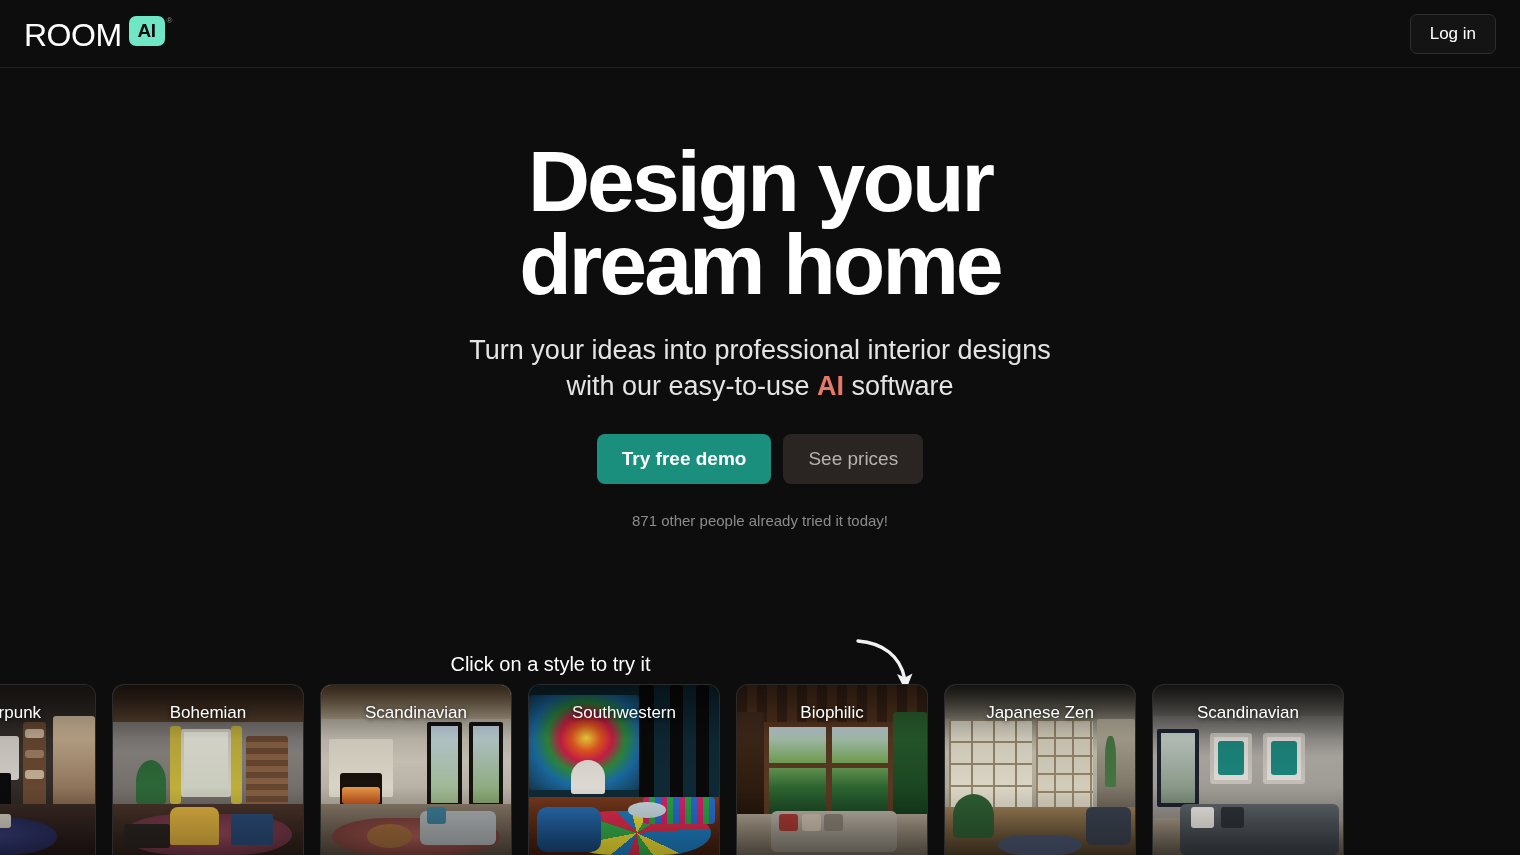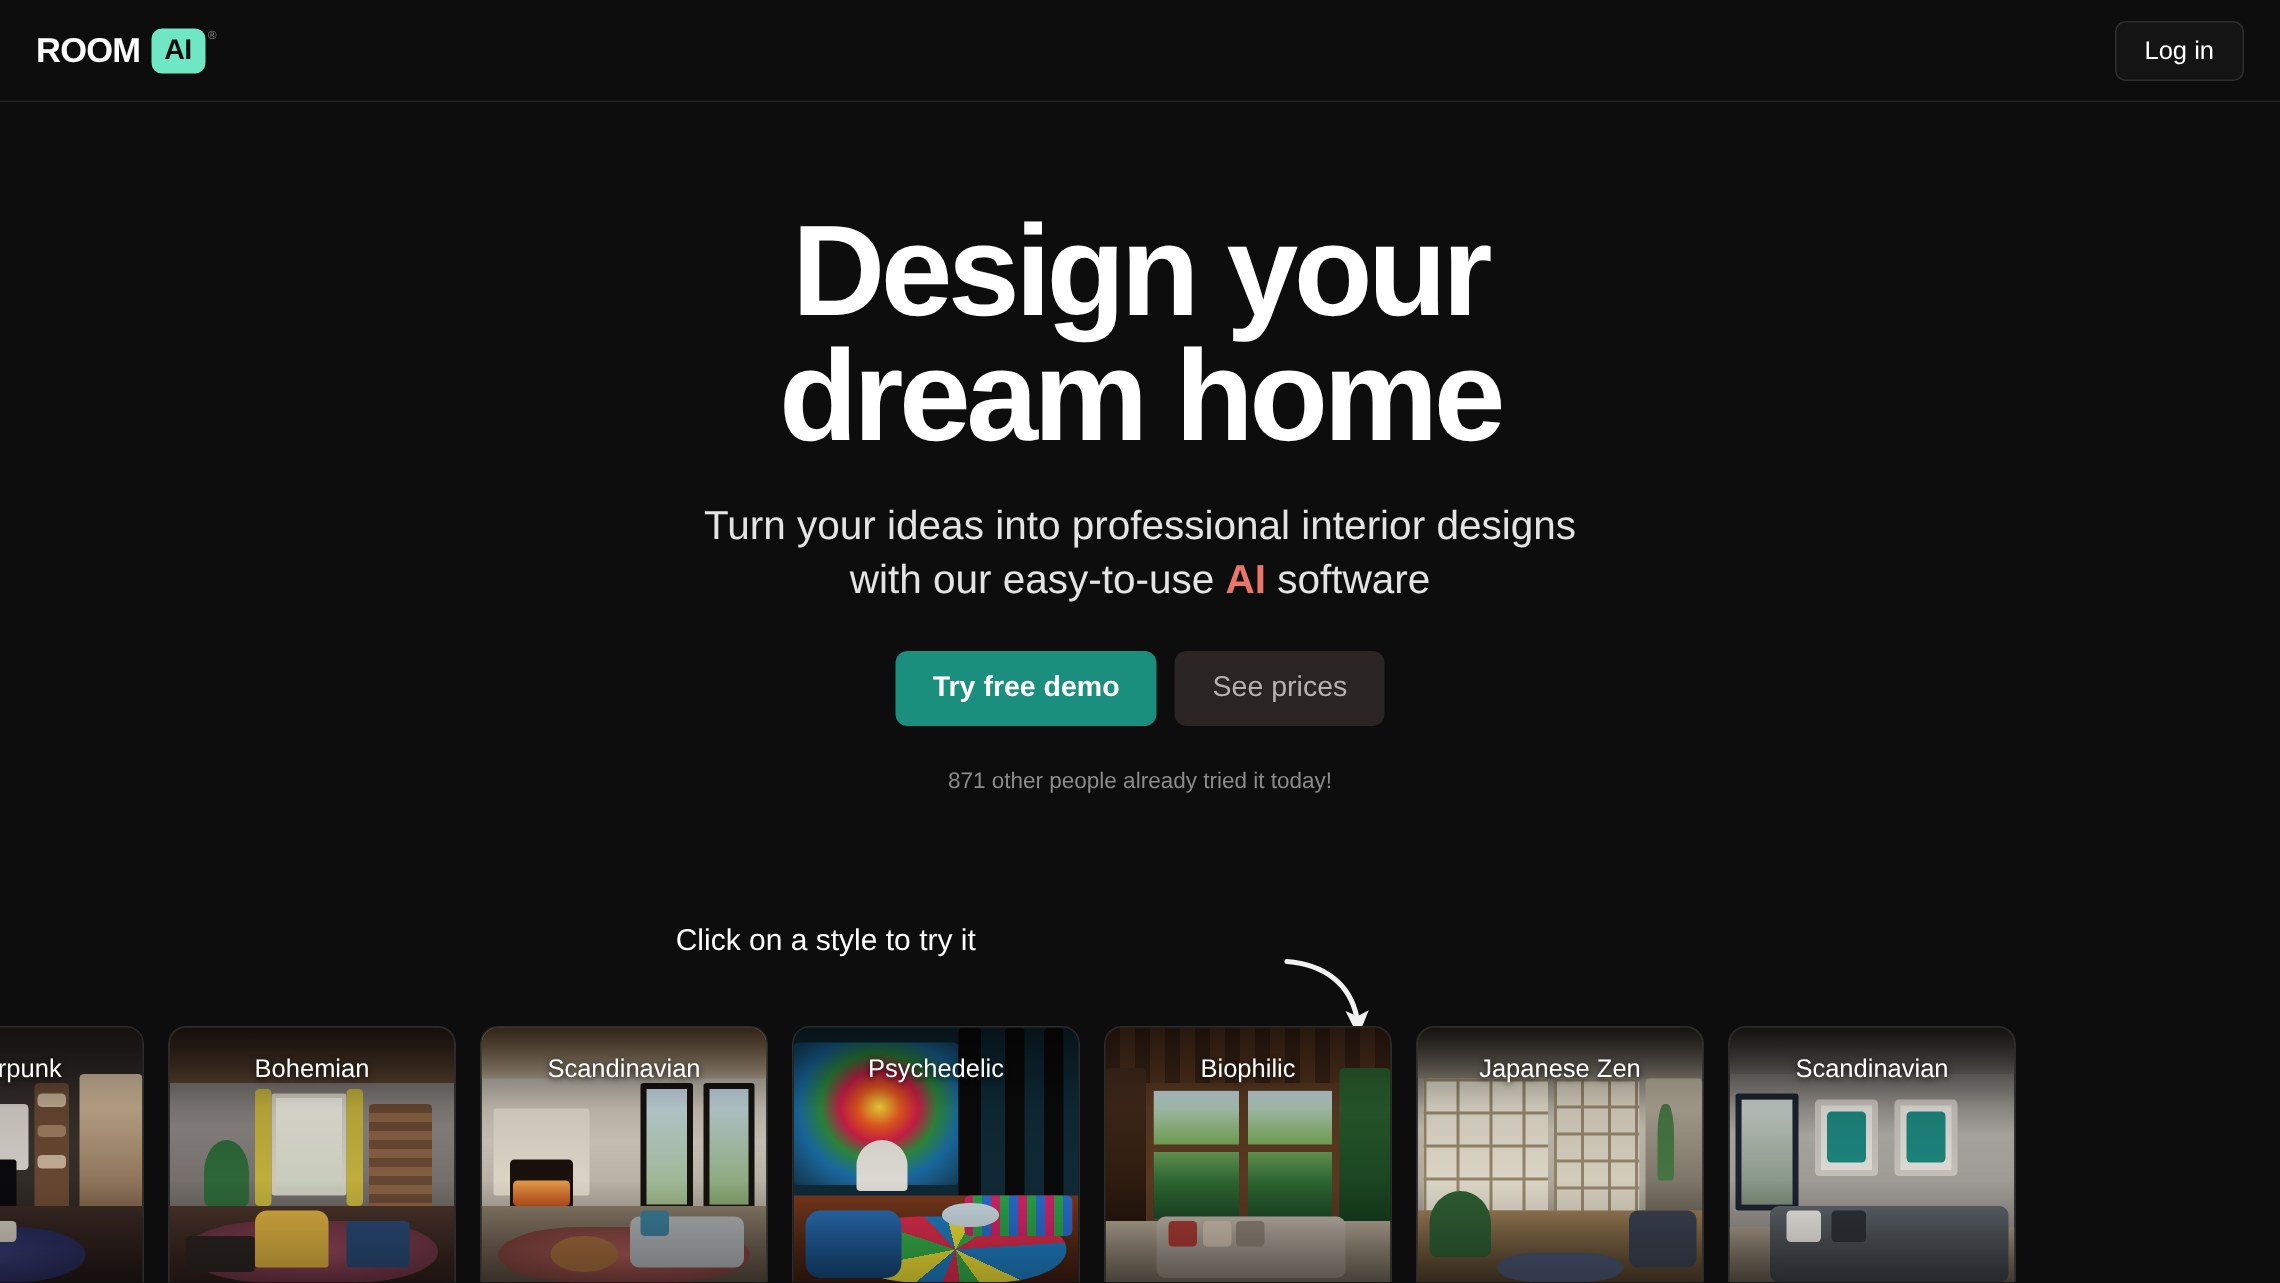--- a/index.html
+++ b/index.html
@@ -13,21 +13,21 @@
   
   .header{
     position:absolute; top:0; left:0; width:1520px; height:68px;
     background:#0d0d0d;
     border-bottom:1px solid #232323;
     display:flex; align-items:center; justify-content:space-between;
     padding:0 24px;
   }
   .logo{ display:flex; align-items:flex-start; gap:0; user-select:none; }
   .logo-word{
-    color:#ffffff; font-size:23px; font-weight:bold;
+    color:#ffffff; font-size:32px; font-weight:normal;
     letter-spacing:-0.5px; line-height:1; padding-top:3px;
   }
   .logo-badge{
     background:#6fe7c4; color:#0d0d0d;
     font-size:19px; font-weight:bold; line-height:1;
     border-radius:7px; padding:5px 9px 6px 9px;
     margin-left:7px; letter-spacing:-0.5px;
   }
   .logo-reg{ color:#8a8a8a; font-size:8px; line-height:1; margin-left:2px; margin-top:1px; }
 
@@ -80,21 +80,21 @@
     background:#2a2523; color:#b8b2af;
     border:none; border-radius:8px;
     font-size:19px; padding:14px 25px; cursor:pointer; font-family:inherit;
   }
   .social-proof{
     color:#8b8b8b; font-size:15px; margin-top:28px;
   }
 
   
   .picker-hint{
-    position:absolute; top:616px; left:0; width:1201px;
+    position:absolute; top:653px; left:0; width:1201px;
     text-align:center; pointer-events:none;
   }
   .picker-hint-text{
     display:inline-block; color:#ffffff; font-size:20px;
     transform:translateX(-50px);
   }
   .hint-arrow{
     position:absolute; left:855px; top:630px;
     width:70px; height:70px; pointer-events:none;
   }
@@ -267,21 +267,21 @@
           <div class="obj" style="left:88%;top:0;width:7%;height:70%;background:#0a0a0a"></div>
           <div class="floor" style="background:linear-gradient(180deg,#7a3a1d,#3d1c10);height:34%"></div>
           <div class="rug" style="background:repeating-conic-gradient(#f2e235 0 8%,#36b04a 8% 16%,#e02d4e 16% 24%,#1f7fc4 24% 32%);height:26%;left:18%;right:4%"></div>
           <div class="sofa" style="left:60%;bottom:18%;width:38%;height:16%;background:repeating-linear-gradient(90deg,#d9256d 0 6px,#2aa84a 6px 12px,#2b6fd4 12px 18px)"></div>
           <div class="sofa" style="left:4%;bottom:2%;width:34%;height:26%;background:linear-gradient(180deg,#2a6fb5,#17477a);border-radius:10px"></div>
           <div class="obj" style="left:22%;top:44%;width:18%;height:20%;background:#e8e4dd;border-radius:50% 50% 8% 8%"></div>
           <div class="obj" style="left:52%;bottom:22%;width:20%;height:9%;background:#cfe0e6;border-radius:50%"></div>
           <div class="shade"></div>
         </div>
       </div>
-      <div class="card-label">Psychedelic</div>
+      <div class="card-label">Southwestern</div>
     </div>
 
 
     <div class="style-card">
       <div class="card-art">
         <div class="room">
           <div class="wall-back" style="background:linear-gradient(180deg,#3a2418 0%,#6d4a31 30%,#2a1a12 100%)"></div>
           <div class="ceiling" style="height:22%;background:repeating-linear-gradient(90deg,#3d2517 0 10px,#56351f 10px 20px)"></div>
           <div class="window" style="left:14%;top:22%;width:68%;height:56%;background:linear-gradient(180deg,#cfe0ea 0%,#7fae62 38%,#2f6a33 70%,#1d4a26 100%);border:5px solid #5d3b22"></div>
           <div class="obj" style="left:47%;top:22%;width:3%;height:56%;background:#5d3b22"></div>

